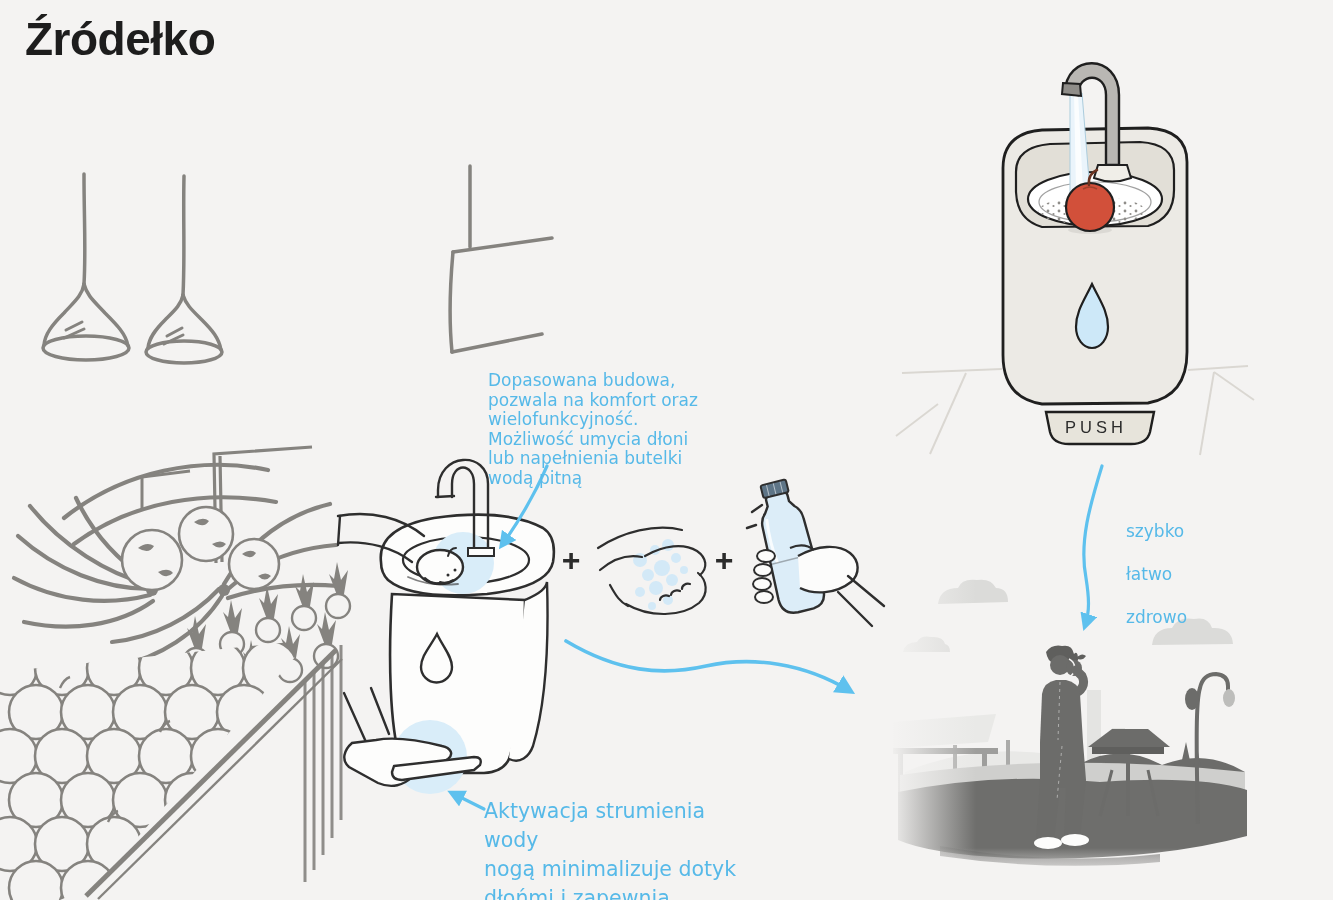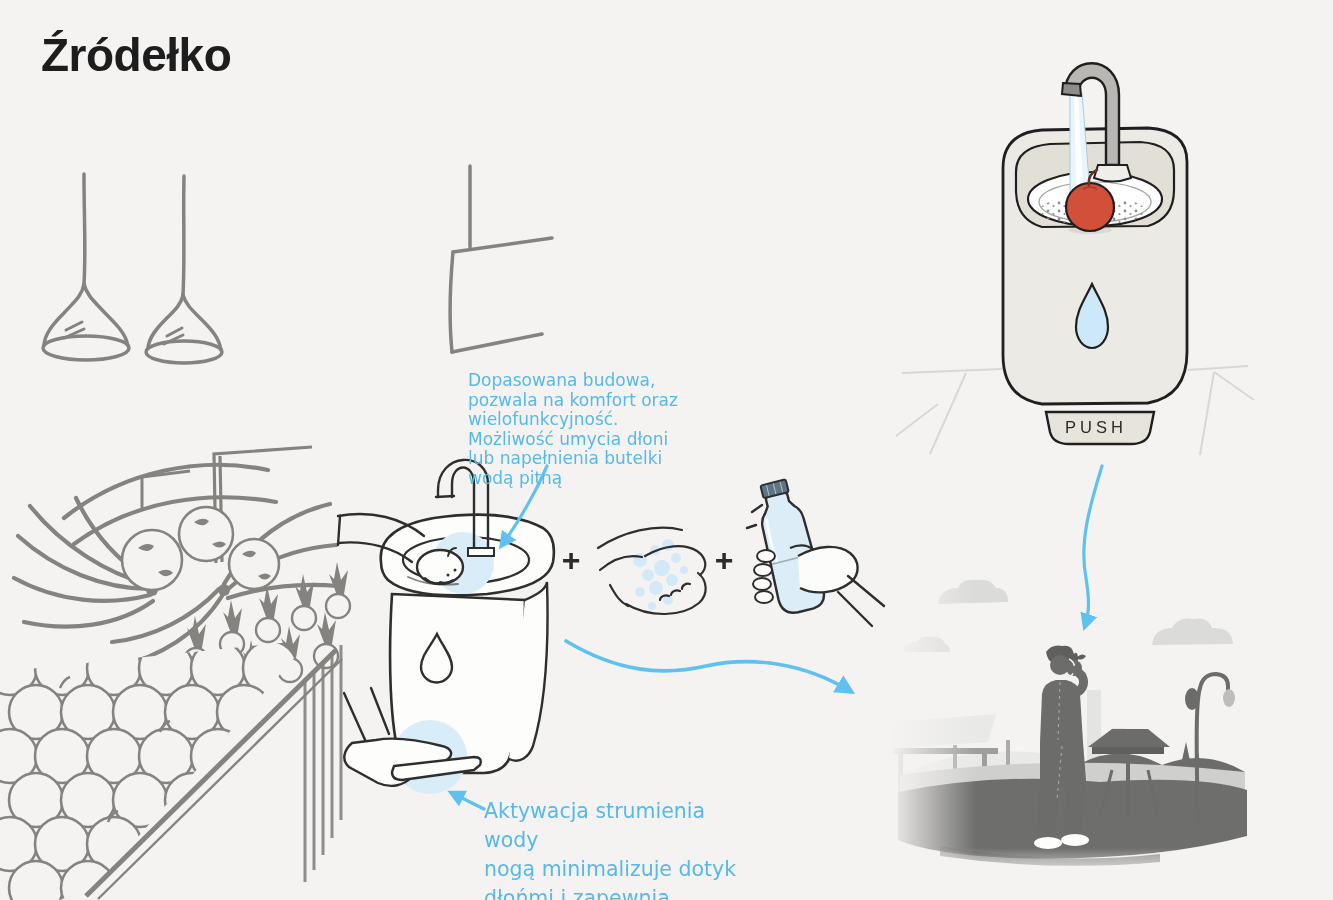--- a/index.html
+++ b/index.html
@@ -1,19 +1,19 @@
 <!DOCTYPE html>
 <html><head>
 <meta charset="utf-8">
 <style>
   html,body{margin:0;padding:0}
   .canvas{position:relative;width:1333px;height:900px;background:#F4F3F2;overflow:hidden;
           font-family:"Liberation Sans", sans-serif;color:#1d1d1d}
   .abs{position:absolute}
-  #page-title{font-size:46px;font-weight:bold;letter-spacing:-0.5px;line-height:1;margin:16px}
+  #page-title{font-size:46px;font-weight:bold;letter-spacing:-0.5px;line-height:1;margin:0}
   .intro{font-size:16.5px;line-height:1.36;width:835px}
   .intro b{font-weight:bold}
   .blue-note{color:#56B9E8;white-space:pre-line;font-family:"DejaVu Sans", sans-serif}
   .feature{font-size:17px;line-height:19.5px}
   .hygiene{font-size:20.5px;line-height:29px}
   .benefit{font-size:17px;line-height:21.5px}
   .plus{font-size:32px;font-weight:bold;color:#2B2B2B;width:30px;text-align:center}
   .push{font-size:16.5px;letter-spacing:4px;color:#2b2b2b;width:96px;text-align:center;
         font-family:"Liberation Sans", sans-serif}
   svg{display:block}
@@ -341,30 +341,35 @@
       <path d="M566,641 C618,672 662,676 706,666 C752,656 804,663 850,691" stroke-width="3.6" marker-end="url(#ah)"></path>
       <path d="M1102,466 C1090,505 1079,542 1086,578 C1089,597 1090,611 1085,626" stroke-width="3.2" marker-end="url(#ah)"></path>
     </g>
   </svg>
 
   <h1 id="page-title" class="abs" style="left:25px;top:16px">Źródełko</h1>
 
   <div class="abs intro" style="left:25px;top:88px">
   </div>
 
-  <div class="abs blue-note feature" style="left:468px;top:371px;width:225px">Dopasowana budowa,
+  <div class="abs blue-note feature" style="left:488px;top:371px;width:225px">Dopasowana budowa,
 pozwala na komfort oraz
 wielofunkcyjność.
 Możliwość umycia dłoni
 lub napełnienia butelki
 wodą pitną</div>
 
   <div class="abs blue-note hygiene" style="left:484px;top:797px;width:270px">Aktywacja strumienia wody
 nogą minimalizuje dotyk
 dłońmi i zapewnia
 higieniczne użytkowanie</div>
 
+  <div class="abs blue-note benefit" style="left:1126px;top:499px">
+    <div>szybko</div>
+    <div>łatwo</div>
+    <div>zdrowo</div>
+  </div>
 
   <div class="abs plus" style="left:556px;top:542px">+</div>
   <div class="abs plus" style="left:709px;top:542px">+</div>
 
   <div class="abs push" style="left:1048px;top:418px">PUSH</div>
 </div>
 
 </body></html>

